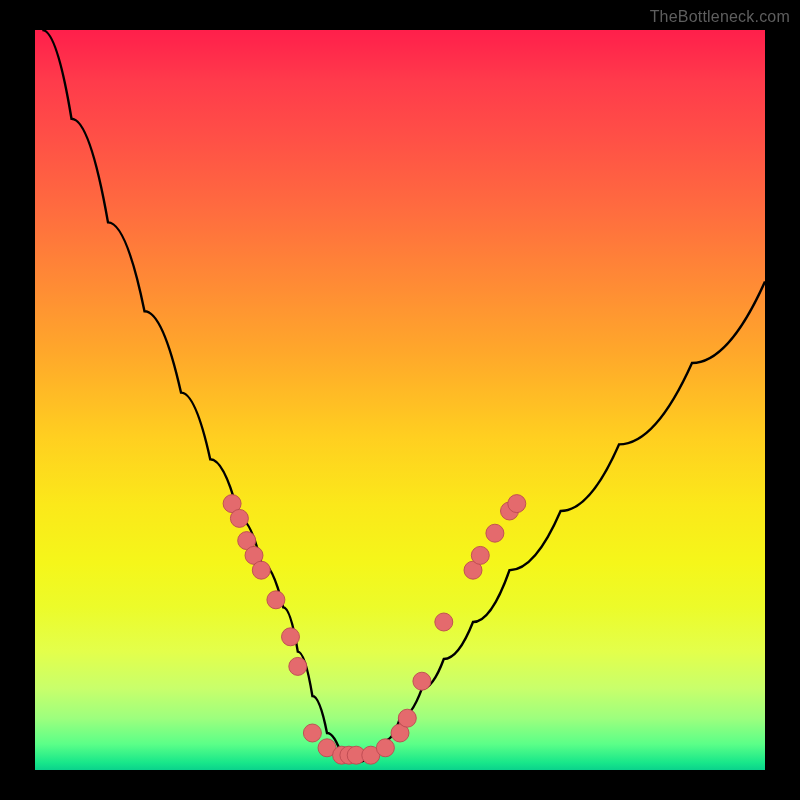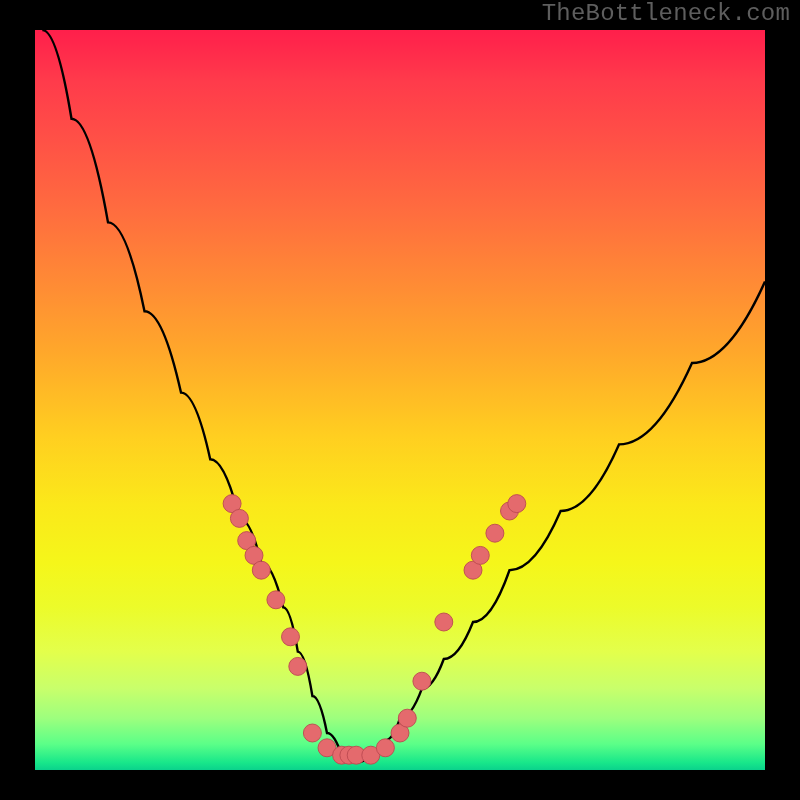--- a/index.html
+++ b/index.html
@@ -5,24 +5,24 @@
   * { margin: 0; padding: 0; box-sizing: border-box; }
   html, body { width: 800px; height: 800px; overflow: hidden; background: #000; }
   .frame {
     position: relative;
     width: 800px;
     height: 800px;
     background: #000;
   }
   .watermark {
     position: absolute;
-    top: 0;
+    top: 8px;
     right: 10px;
-    font-family: Liberation Mono, monospace;
-    font-size: 24px;
+    font-family: Liberation Sans, sans-serif;
+    font-size: 16px;
     font-weight: 500;
     color: #5e5e5e;
     letter-spacing: 0.2px;
   }
   .plot {
     position: absolute;
     left: 35px;
     top: 30px;
     width: 730px;
     height: 740px;

